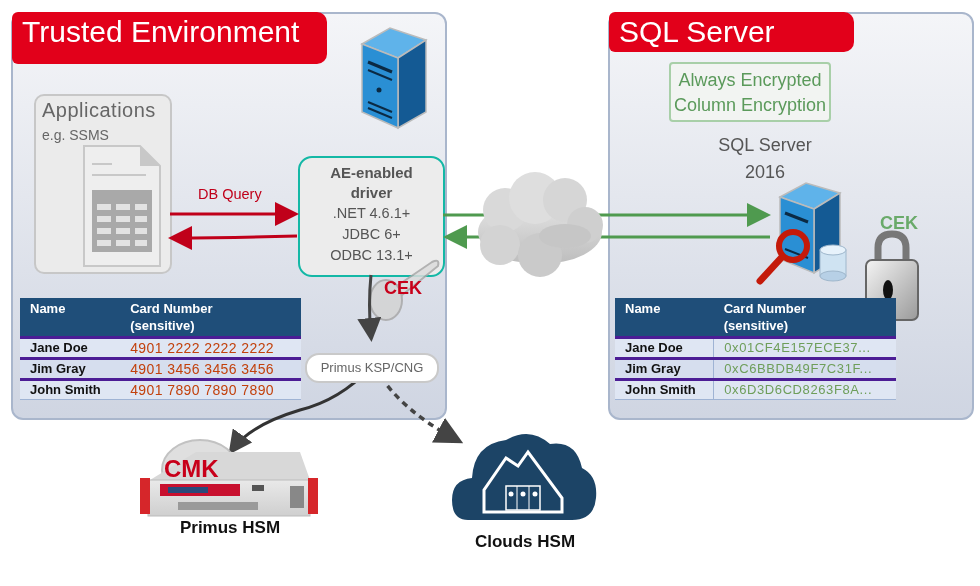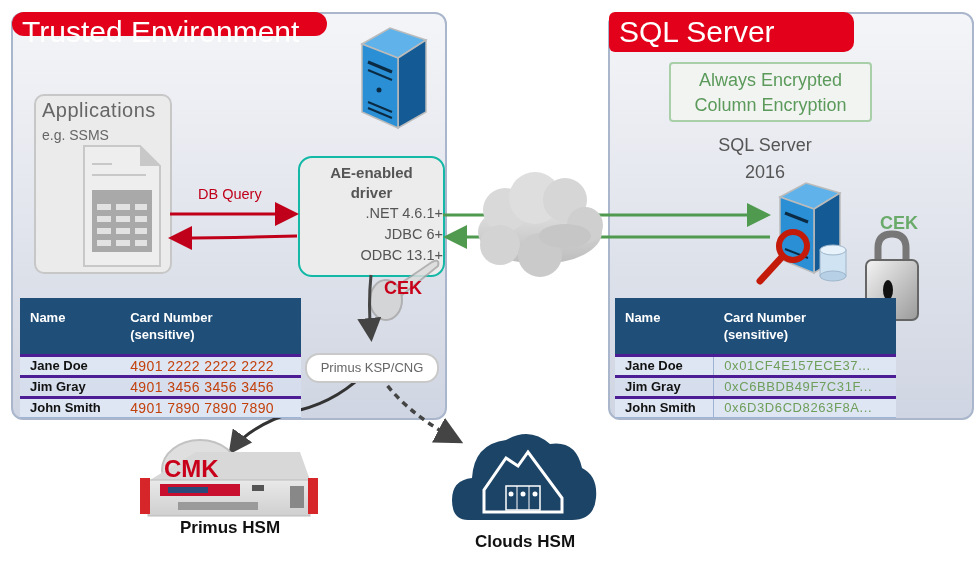--- a/index.html
+++ b/index.html
@@ -6,46 +6,46 @@
   body { width: 980px; height: 586px; position: relative; overflow: hidden;
          font-family: "Liberation Sans", sans-serif; }
 
   .panel { position: absolute; border: 2px solid #a9b6cc; border-radius: 12px;
            background: linear-gradient(to bottom, #f4f5f8 0%, #e4e7ee 45%, #cfd5e2 100%); }
   #panel-left { left: 11px; top: 12px; width: 432px; height: 404px; }
   #panel-right { left: 608px; top: 12px; width: 362px; height: 404px; }
 
   .title-bar { position: absolute; background: #e2001a; color: #fff; font-size: 30px;
                line-height: 40px; padding: 0 10px; border-radius: 6px 10px 10px 6px; }
-  #title-left { left: 12px; top: 12px; width: 295px; height: 24px; border-radius: 15px; }
+  #title-left { left: 12px; top: 12px; width: 295px; height: 52px; }
   #title-right { left: 609px; top: 12px; width: 225px; height: 40px; }
 
   .app-box { position: absolute; left: 34px; top: 94px; width: 134px; height: 176px;
              border: 2px solid #c7c7c7; border-radius: 10px; background: #ebebeb; }
   .app-title { position: absolute; left: 42px; top: 99px; font-size: 20px; color: #666; letter-spacing: 0.5px; }
   .app-sub { position: absolute; left: 42px; top: 127px; font-size: 14px; color: #666; }
 
   .driver-box { position: absolute; left: 298px; top: 156px; width: 143px; height: 117px;
                 border: 2px solid #14b8a6; border-radius: 14px; background: #ececec; text-align: center; }
-  .driver-line { font-size: 14.5px; color: #555; line-height: 21px; text-align: right; }
+  .driver-line { font-size: 14.5px; color: #555; line-height: 21px; }
   .driver-bold { font-weight: bold; color: #555; font-size: 15px; line-height: 20px; }
 
   .ksp-pill { position: absolute; left: 305px; top: 340px; width: 130px; height: 26px;
               border: 2px solid #c9c9c9; border-radius: 14px; background: #ffffff;
               font-size: 13px; color: #666; text-align: center; line-height: 26px; margin-top: 13px; }
 
-  .ae-box { position: absolute; left: 669px; top: 62px; width: 203px; height: 60px;
+  .ae-box { position: absolute; left: 669px; top: 62px; width: 162px; height: 60px;
             border: 2px solid #a8cfa8; border-radius: 4px; background: #f2f4f2;
             color: #5b9a5b; font-size: 18px; text-align: center; line-height: 25px; padding-top: 4px; box-sizing: border-box; }
   .sql-label { position: absolute; left: 700px; top: 132px; width: 130px; text-align: center;
                color: #555; font-size: 18px; line-height: 27px; }
 
   table.data { position: absolute; border-collapse: collapse; font-size: 13px; }
   table.data th { background: #1f4e79; color: #fff; text-align: left; font-weight: bold;
-                  padding: 11px 10px; vertical-align: top; line-height: 17px; }
+                  padding: 2px 10px; vertical-align: top; line-height: 17px; }
   table.data td { padding: 0 10px; line-height: 18px; border-top: 3px solid #4c1d95; }
   table.data td.name { font-weight: bold; color: #111; background: #e3e9f4; }
   table.data tr:nth-child(odd) td { background: #dfe6f3; }
   table.data tr:nth-child(even) td { background: #d6deee; }
   #table-left { left: 20px; top: 298px; width: 281px; }
   #table-left td.val { color: #c2410c; font-size: 14px; letter-spacing: 0.4px; }
   #table-right { left: 615px; top: 298px; width: 281px; }
   #table-right td.val { color: #6e9e5a; font-size: 13px; letter-spacing: 0.6px; border-left: 1px solid #9fb3d4; }
   #table-left td, #table-right td { border-bottom: 1px solid #9fb3d4; }
 

